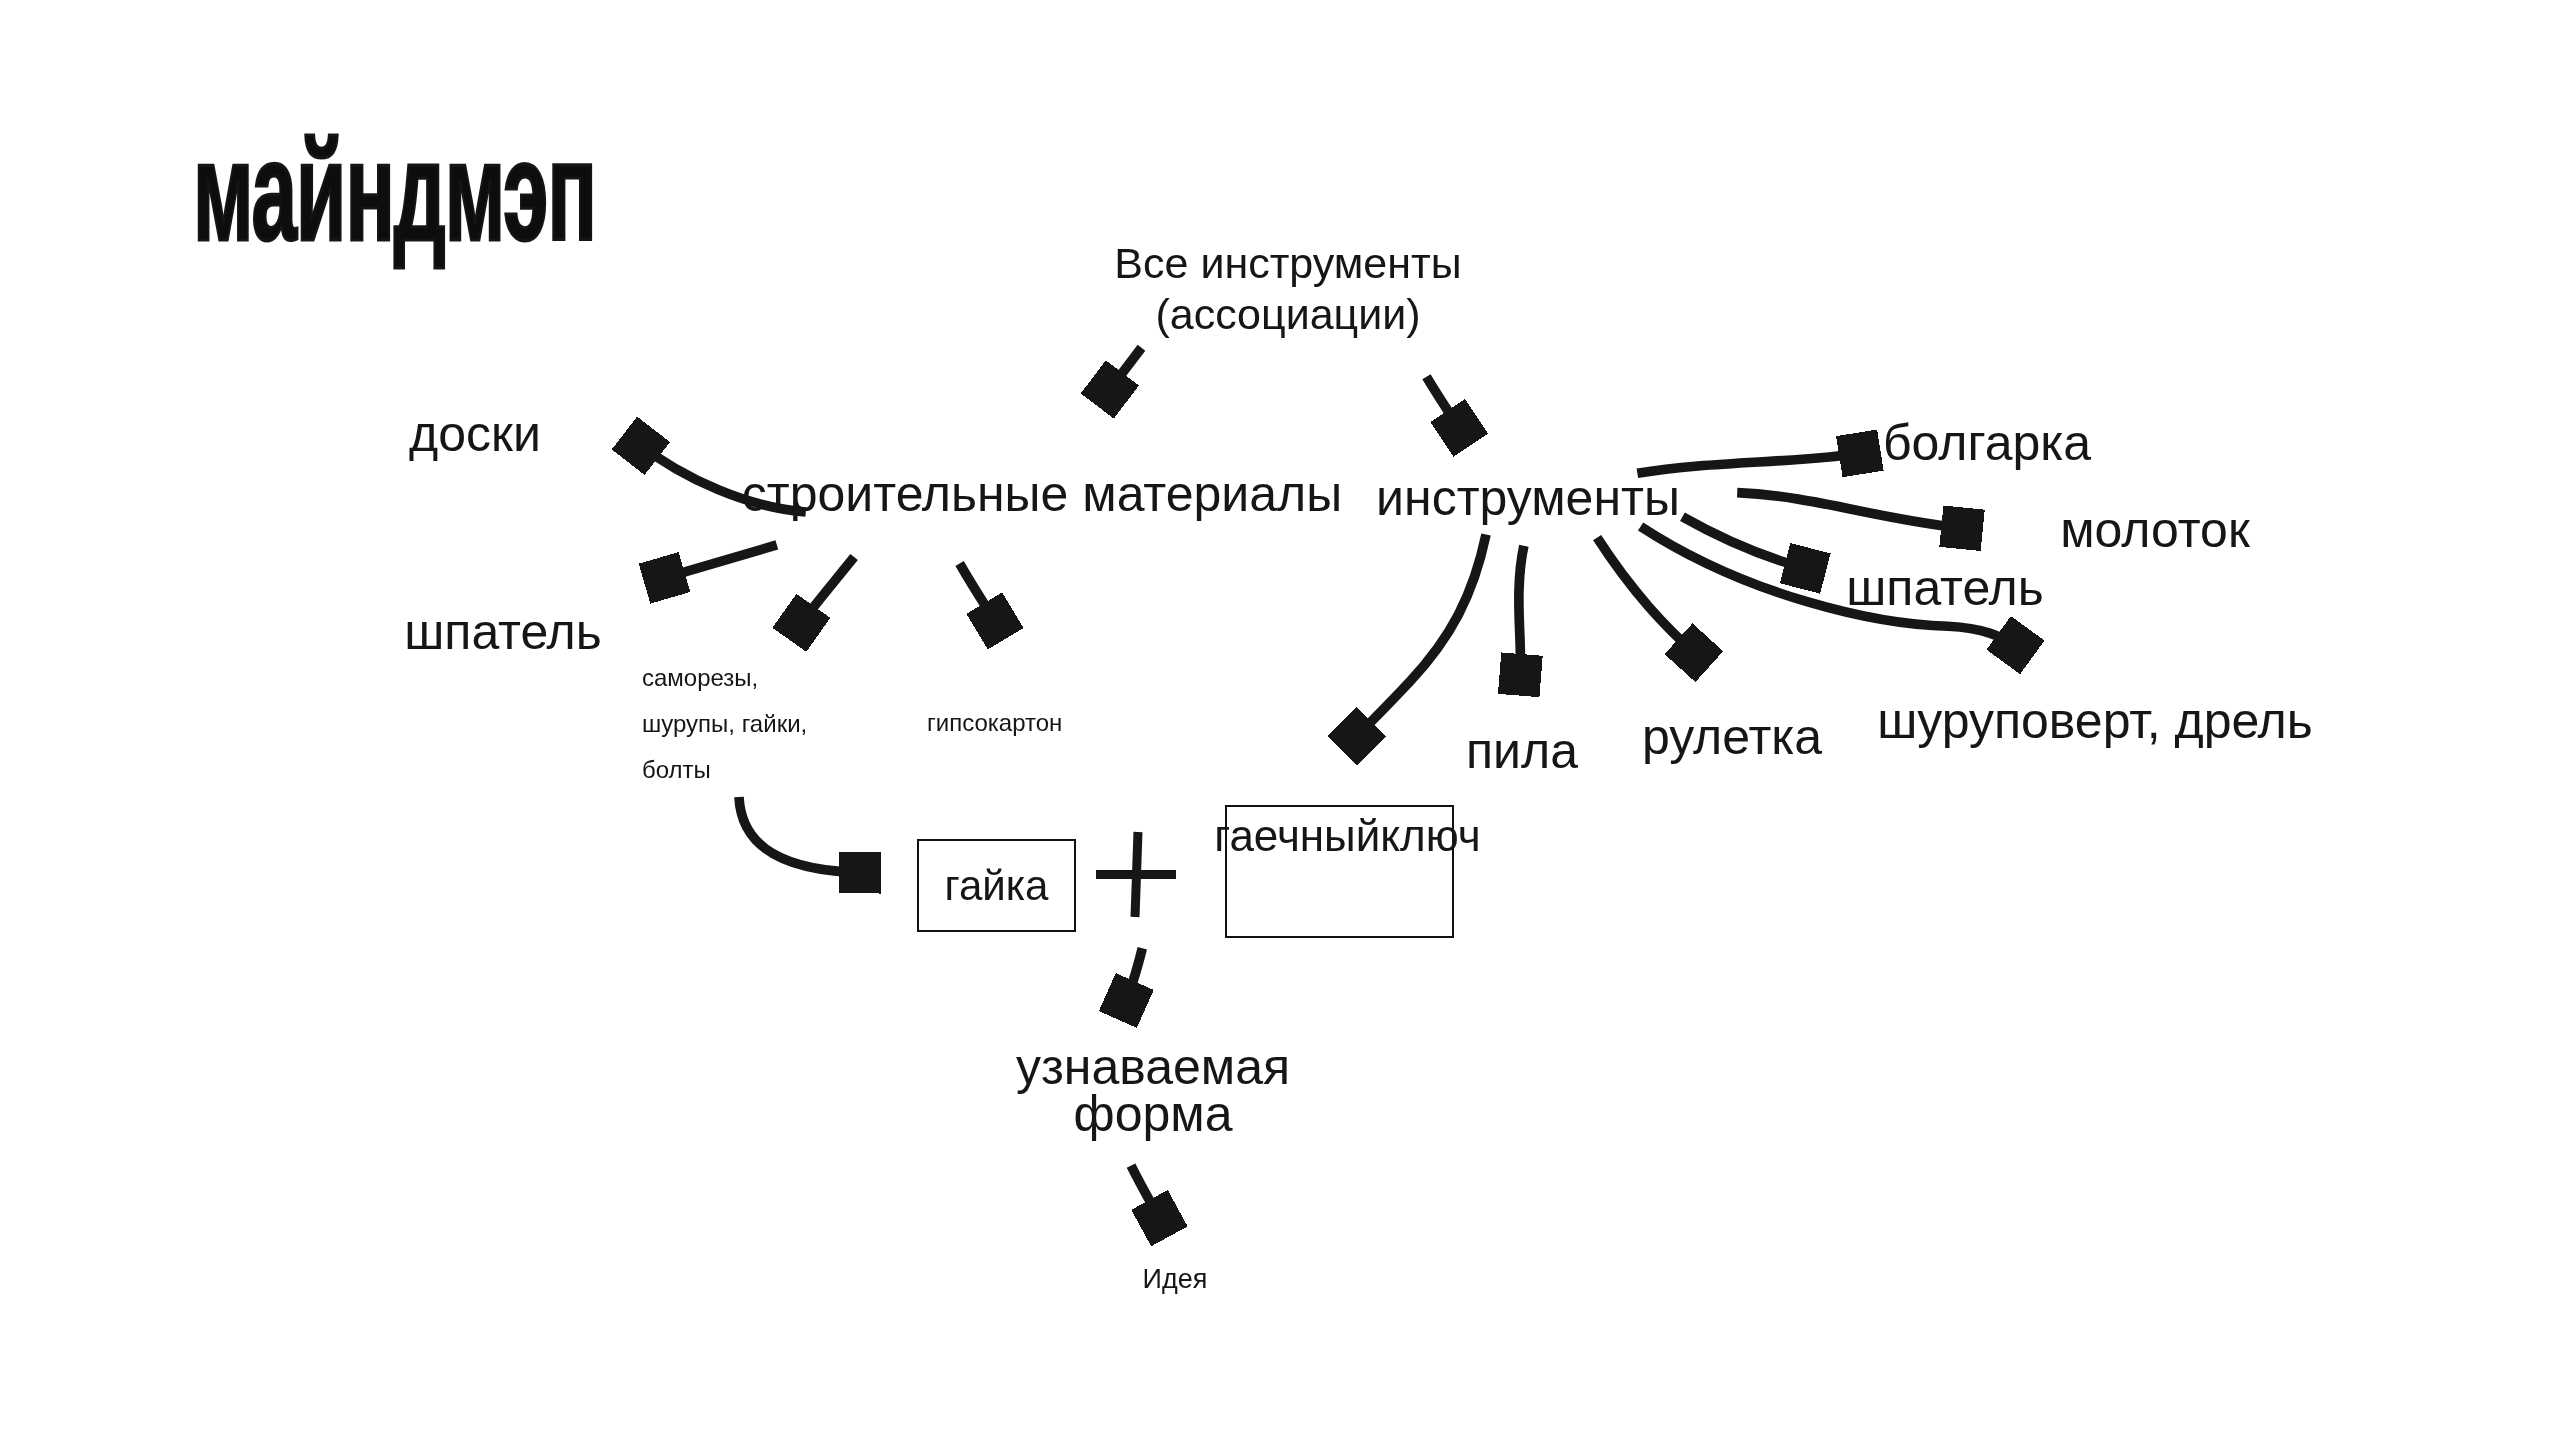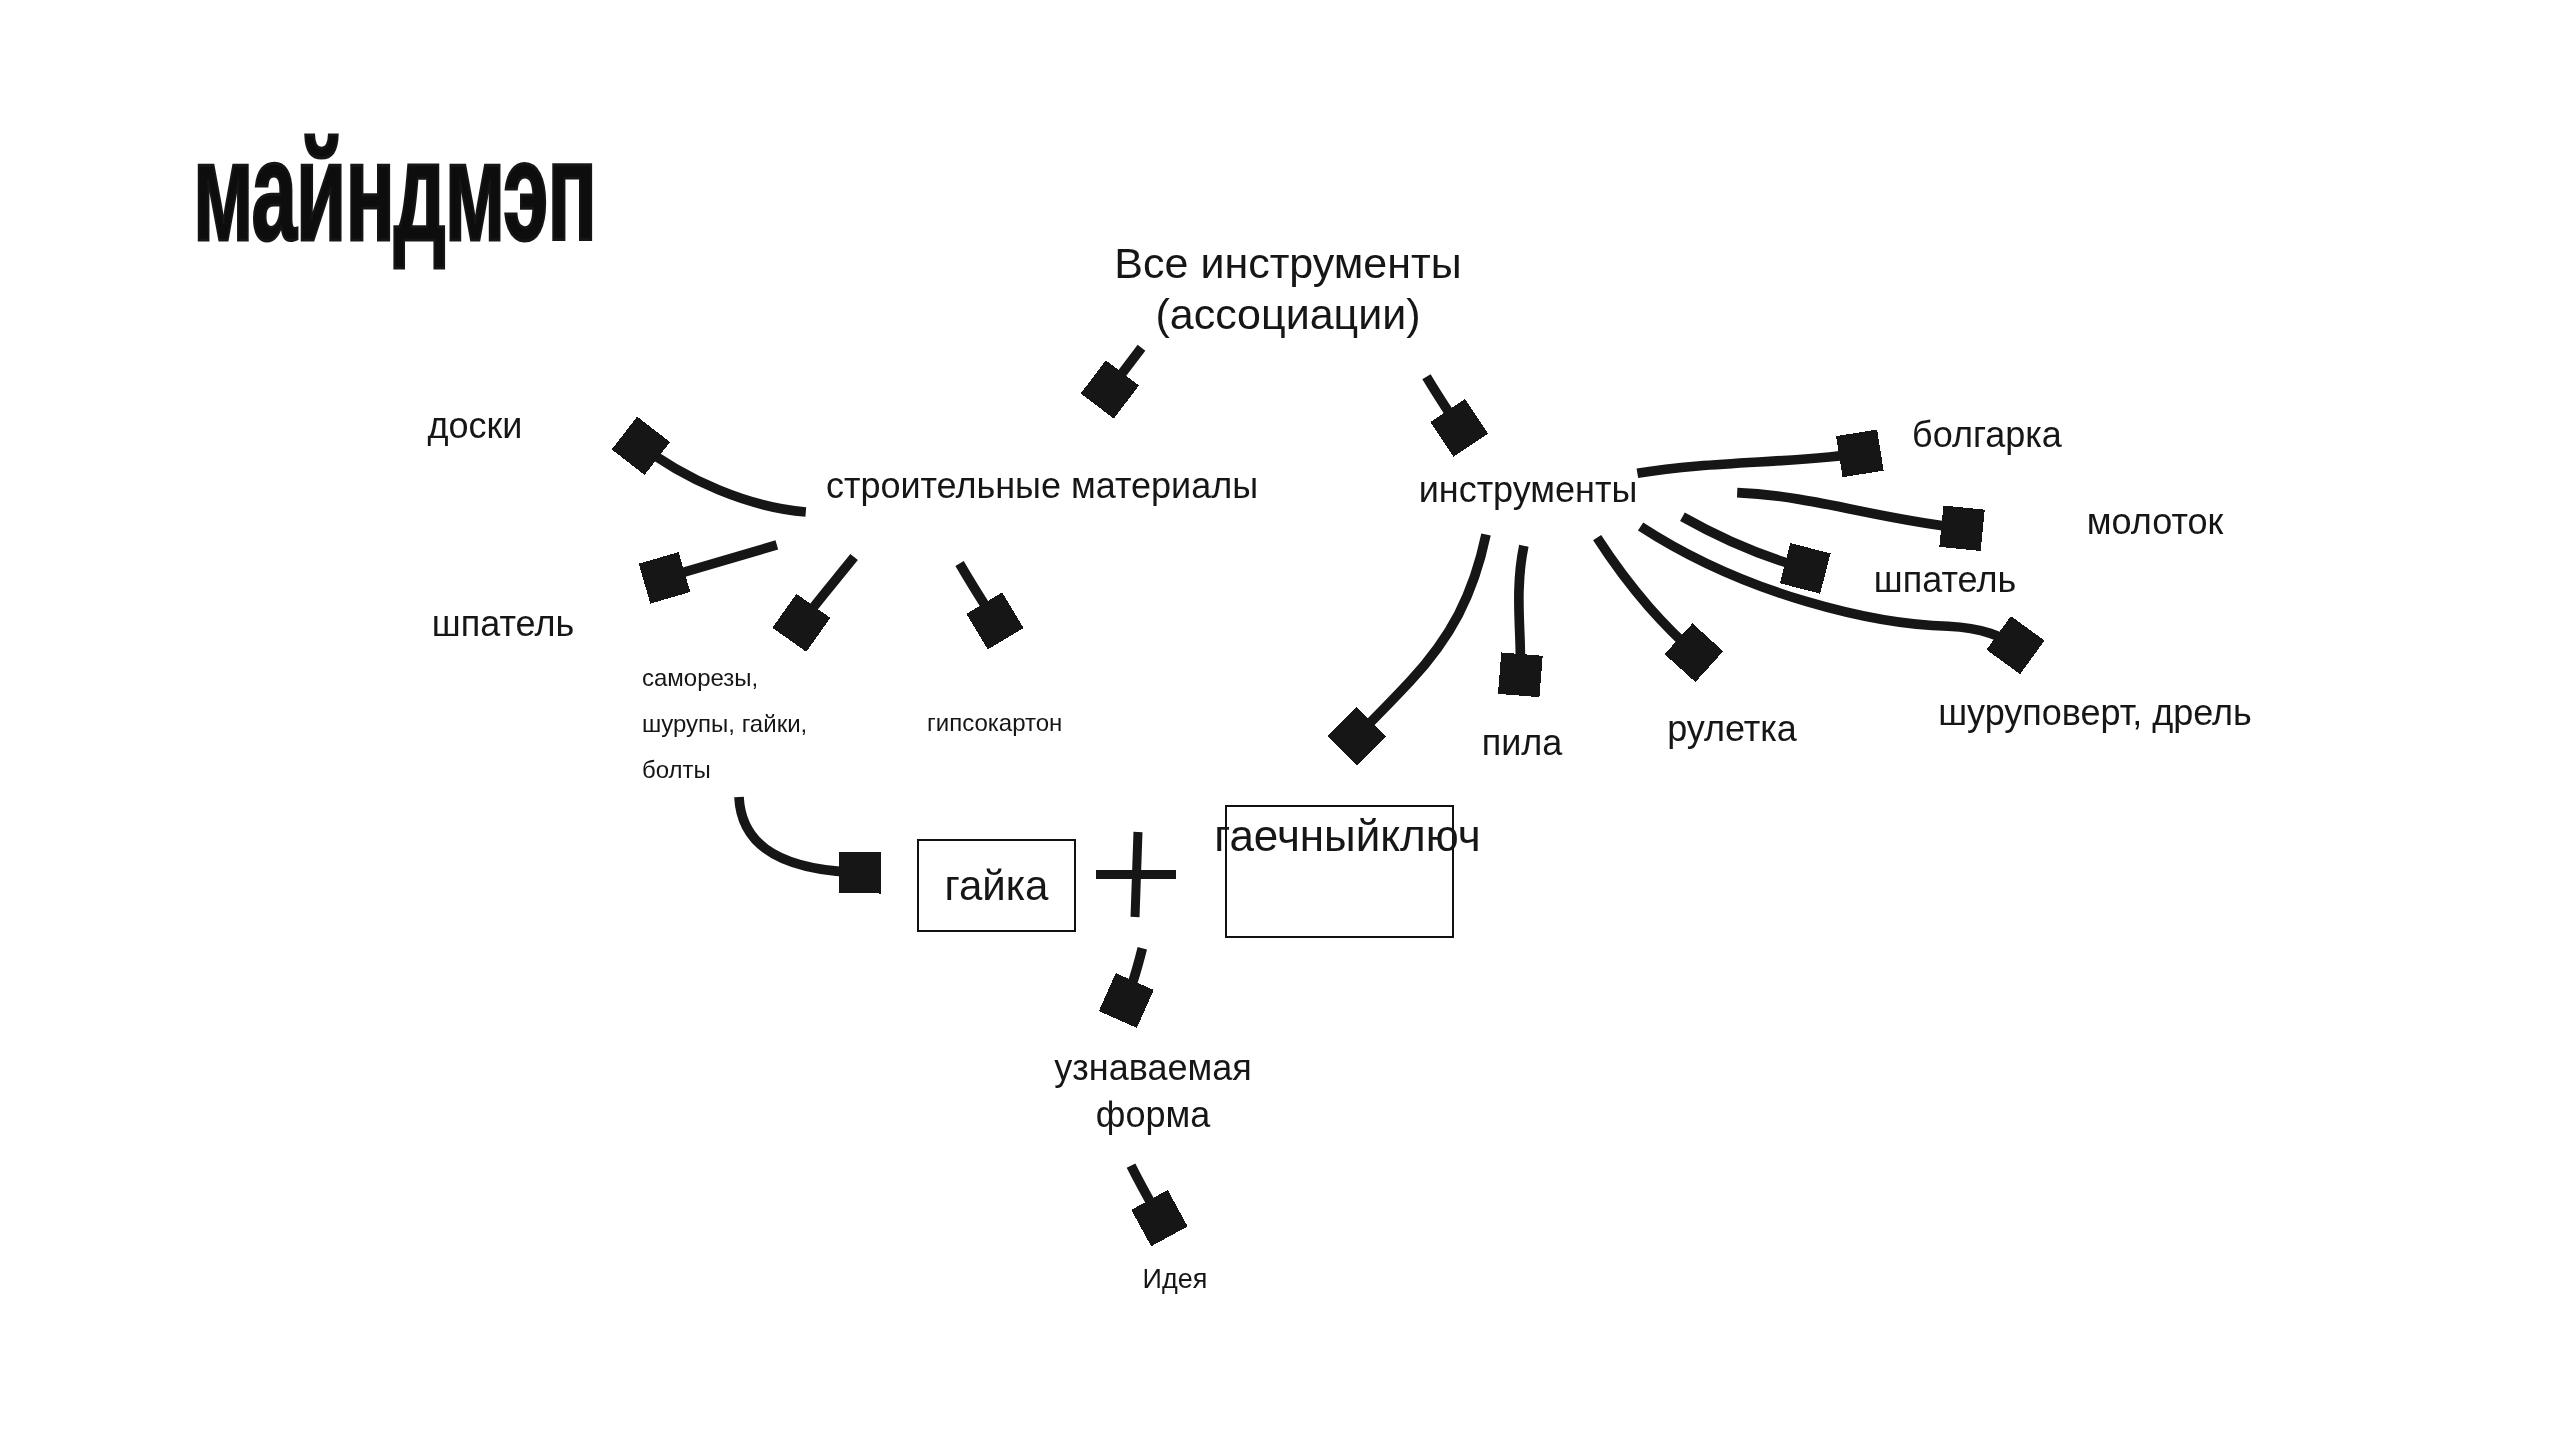--- a/index.html
+++ b/index.html
@@ -27,21 +27,21 @@
     font-size:141px;
     font-weight:700;
     letter-spacing:-1.6px;
     transform:scaleX(0.58);
     transform-origin:left top;
     -webkit-text-stroke:3.2px var(--ink);
     color:#0d0d0d;
     line-height:1;
   }
   .root-label{font-size:43px;line-height:51px;}
-  .node{font-size:36px;}
+  .node{font-size:50px;}
   .small-node{font-size:24px;line-height:46px;}
   .box{
     position:absolute;
     border:2.8px solid #111;
     background:var(--bg);
     box-sizing:border-box;
     display:flex;
   }
   .nut-box{
     left:917px;top:839px;width:159px;height:93px;

